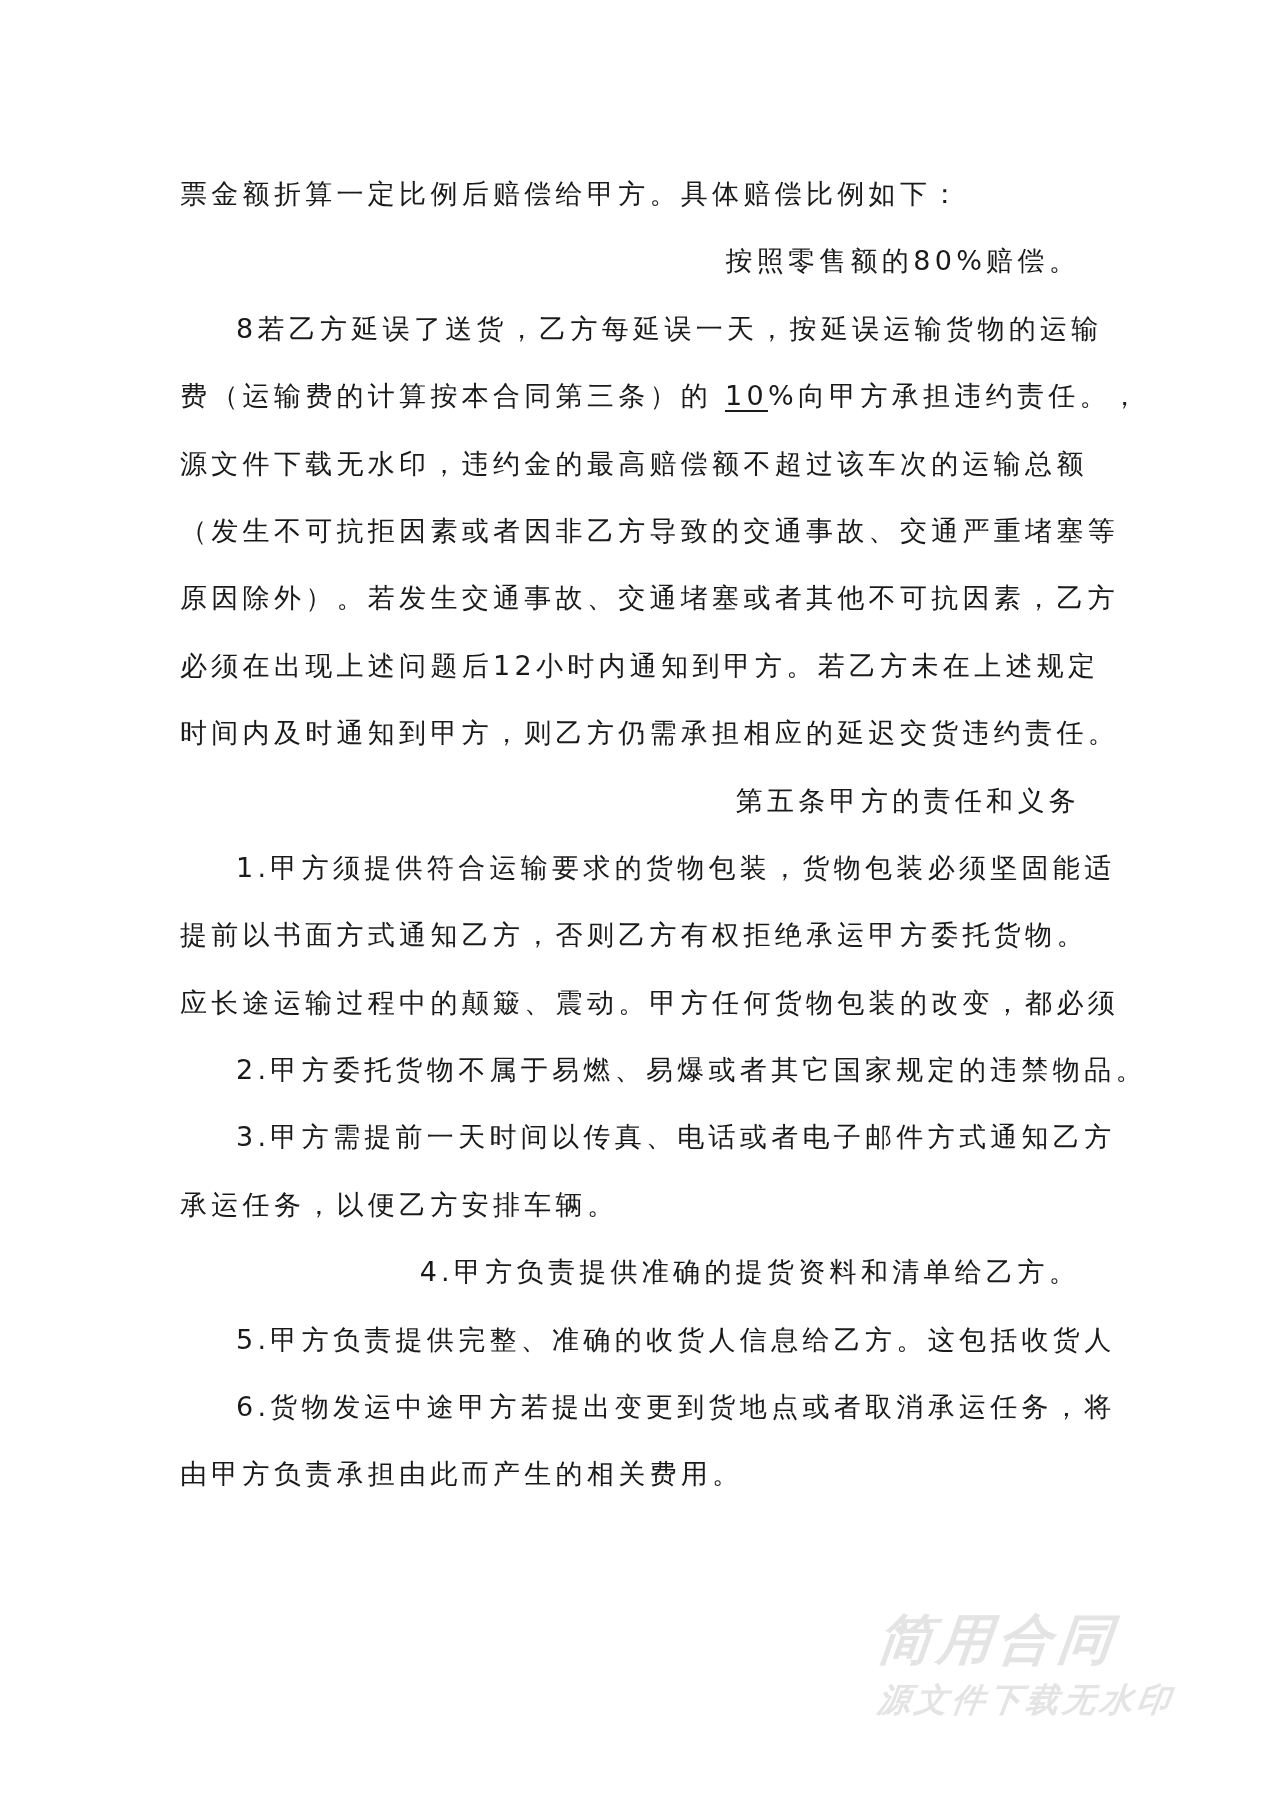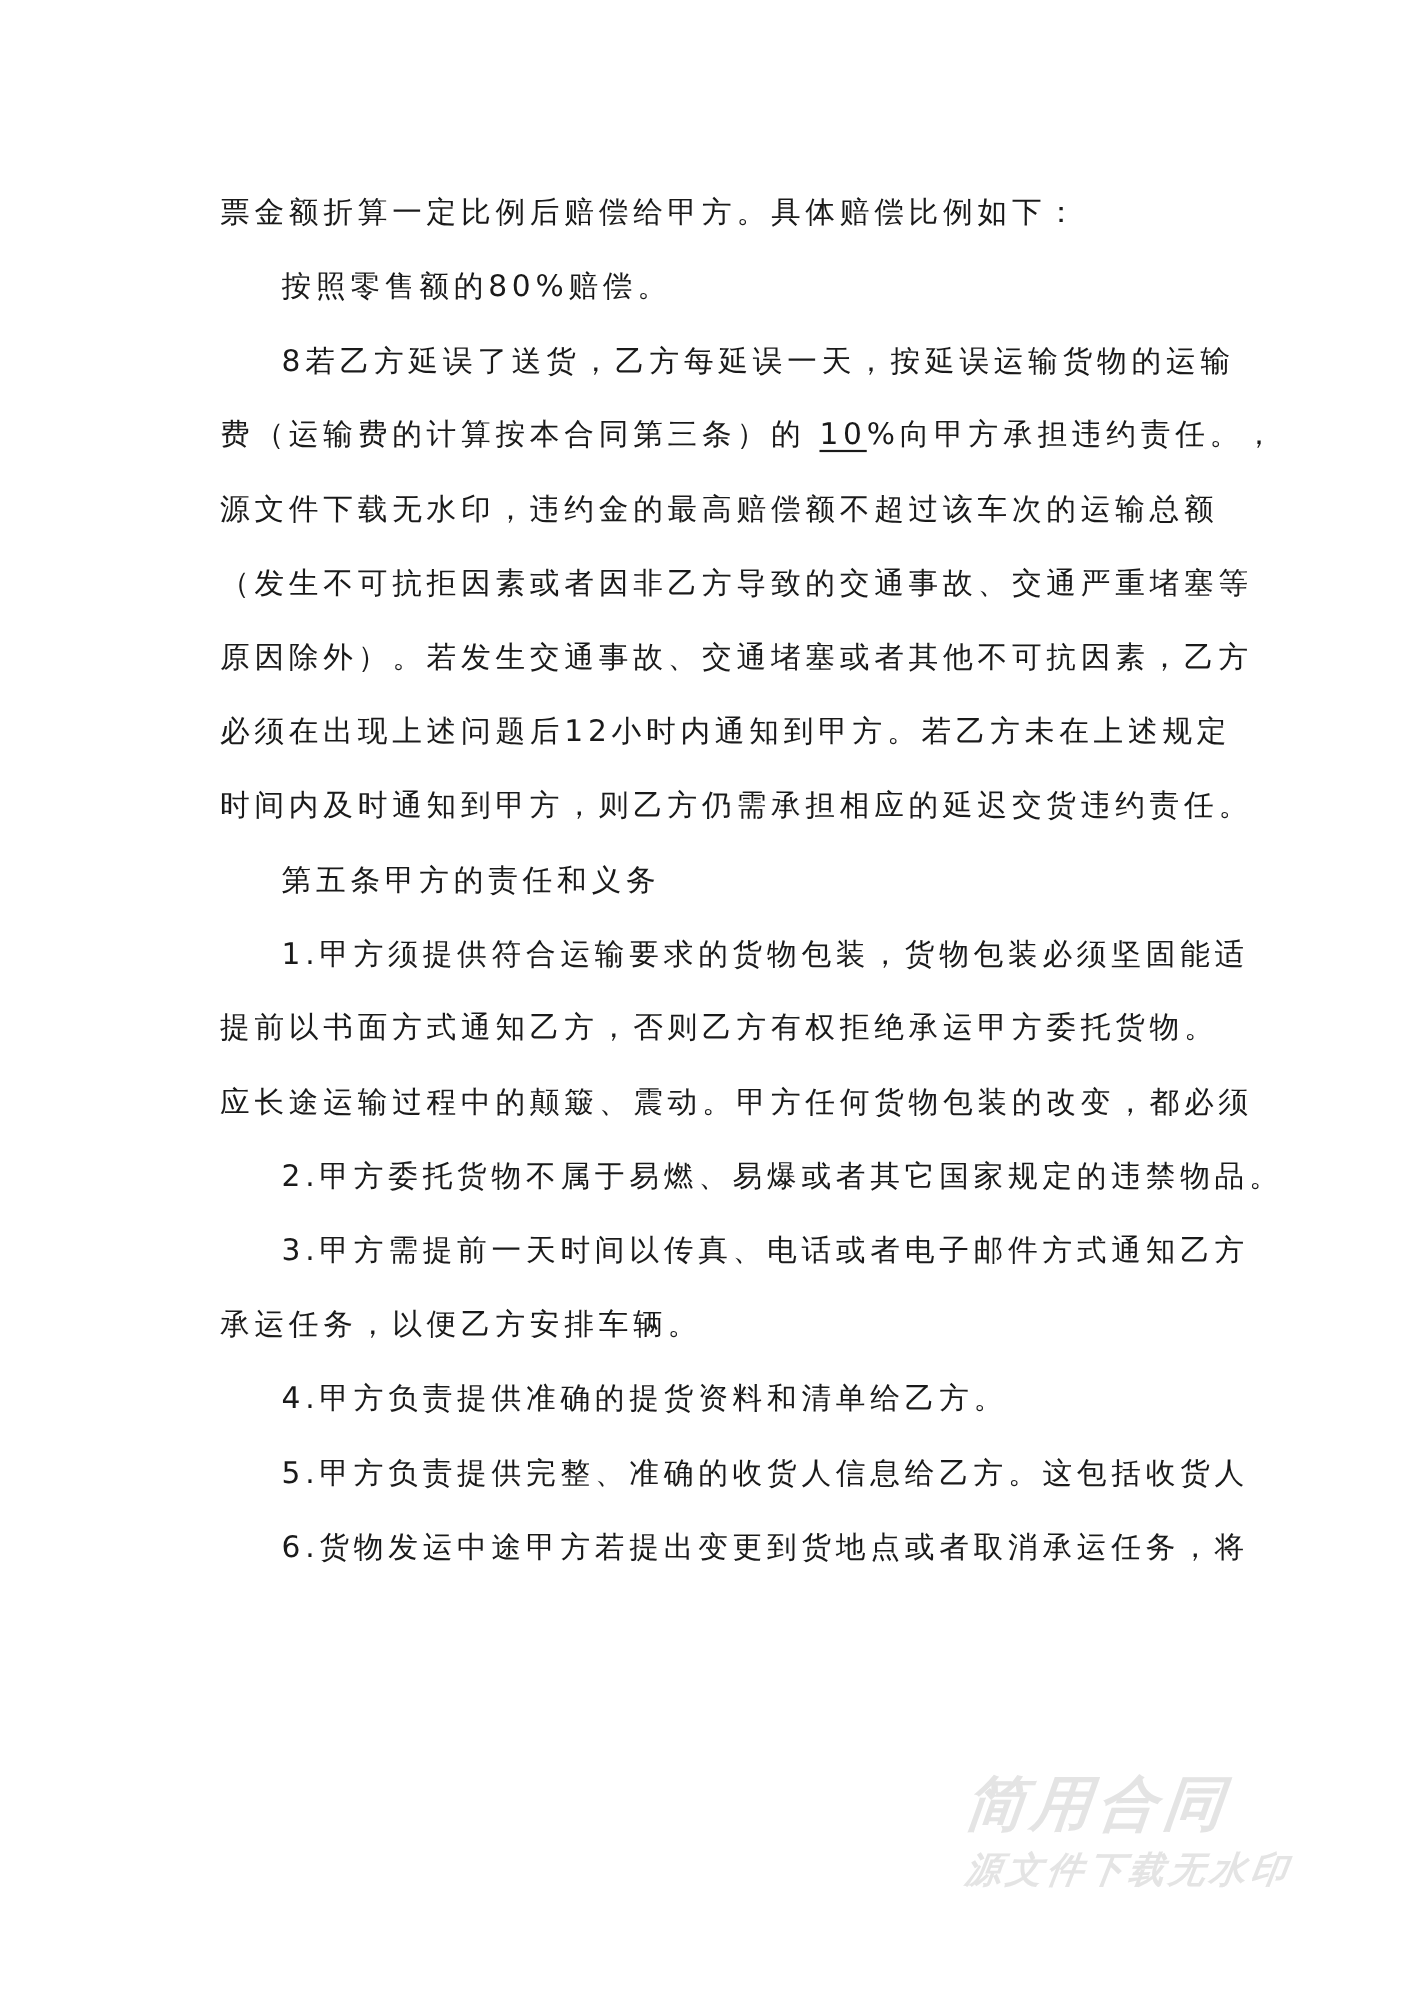--- a/index.html
+++ b/index.html
@@ -16,36 +16,37 @@
   .page {
     position: absolute;
     left: 0;
     top: 0;
     width: 1280px;
     height: 1810px;
     background: #ffffff;
   }
   .body-text {
     position: absolute;
-    left: 200px;
+    left: 180px;
     top: 160px;
     width: 900px;
     font-family: "DejaVu Sans", "Liberation Sans", sans-serif;
     font-size: 27px;
     color: #1a1a1a;
     line-height: 67.4px;
     letter-spacing: 4.3px;
   }
   .line {
     display: block;
     white-space: nowrap;
     height: 67.4px;
   }
   .line.indent {
     padding-left: 56px;
+    text-align: right;
   }
   .u {
     text-decoration: underline;
     text-underline-offset: 5px;
     text-decoration-thickness: 2px;
     margin-top: 36px;
   }
   .watermark {
     position: absolute;
     left: 878px;
@@ -89,17 +90,18 @@
     <span class="line indent">第五条甲方的责任和义务</span>
     <span class="line indent">1.甲方须提供符合运输要求的货物包装，货物包装必须坚固能适</span>
     <span class="line">提前以书面方式通知乙方，否则乙方有权拒绝承运甲方委托货物。</span>
     <span class="line">应长途运输过程中的颠簸、震动。甲方任何货物包装的改变，都必须</span>
     <span class="line indent">2.甲方委托货物不属于易燃、易爆或者其它国家规定的违禁物品。</span>
     <span class="line indent">3.甲方需提前一天时间以传真、电话或者电子邮件方式通知乙方</span>
     <span class="line">承运任务，以便乙方安排车辆。</span>
     <span class="line indent">4.甲方负责提供准确的提货资料和清单给乙方。</span>
     <span class="line indent">5.甲方负责提供完整、准确的收货人信息给乙方。这包括收货人</span>
     <span class="line indent">6.货物发运中途甲方若提出变更到货地点或者取消承运任务，将</span>
+    <span class="line">由甲方负责承担由此而产生的相关费用。</span>
   </div>
 
   <div class="watermark wm-1">简用合同</div>
   <div class="watermark wm-2">源文件下载无水印</div>
 </div>
 
 </body></html>

